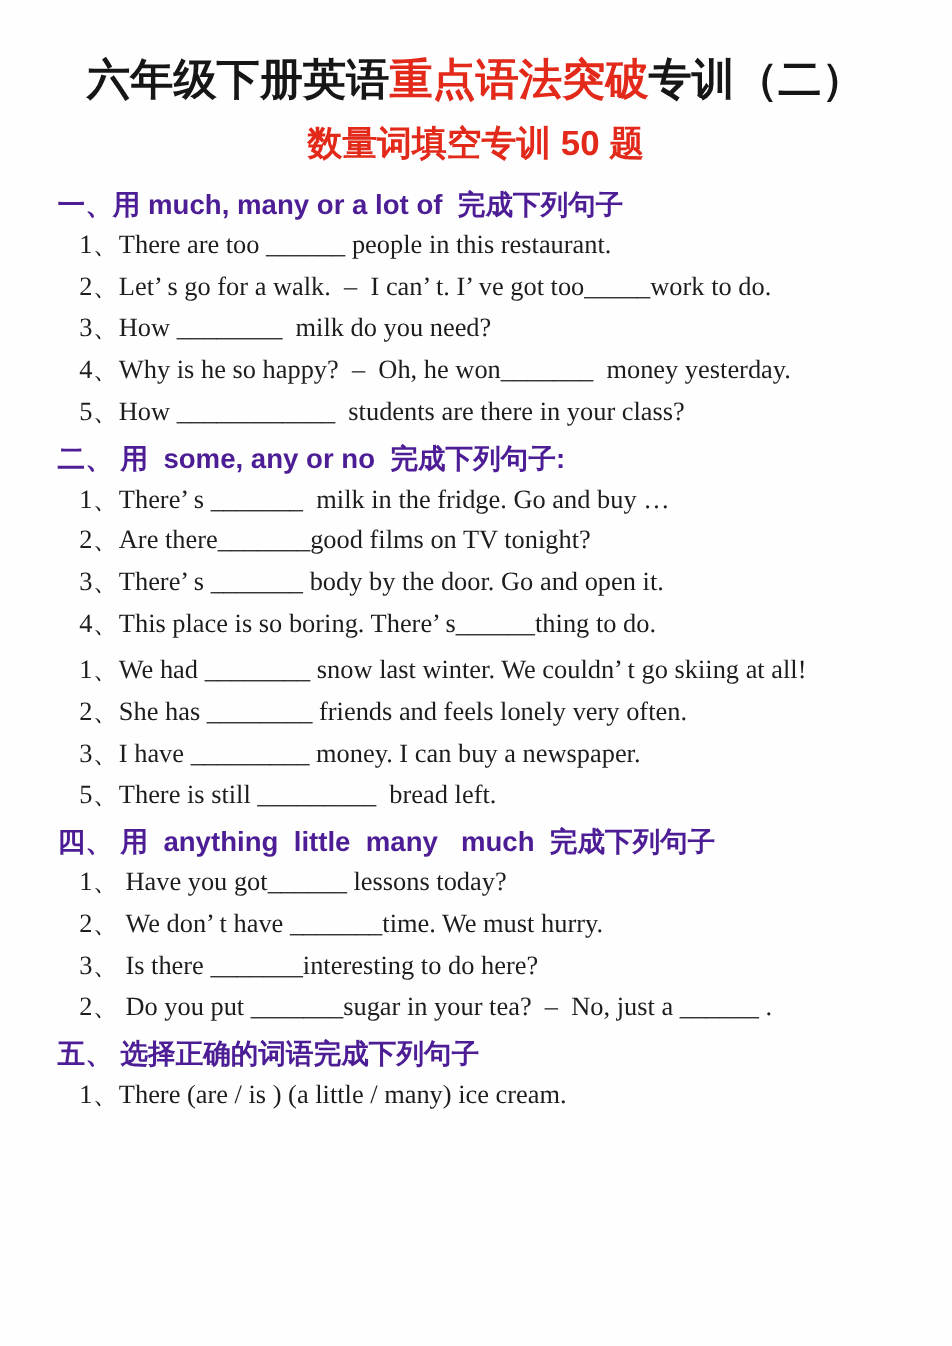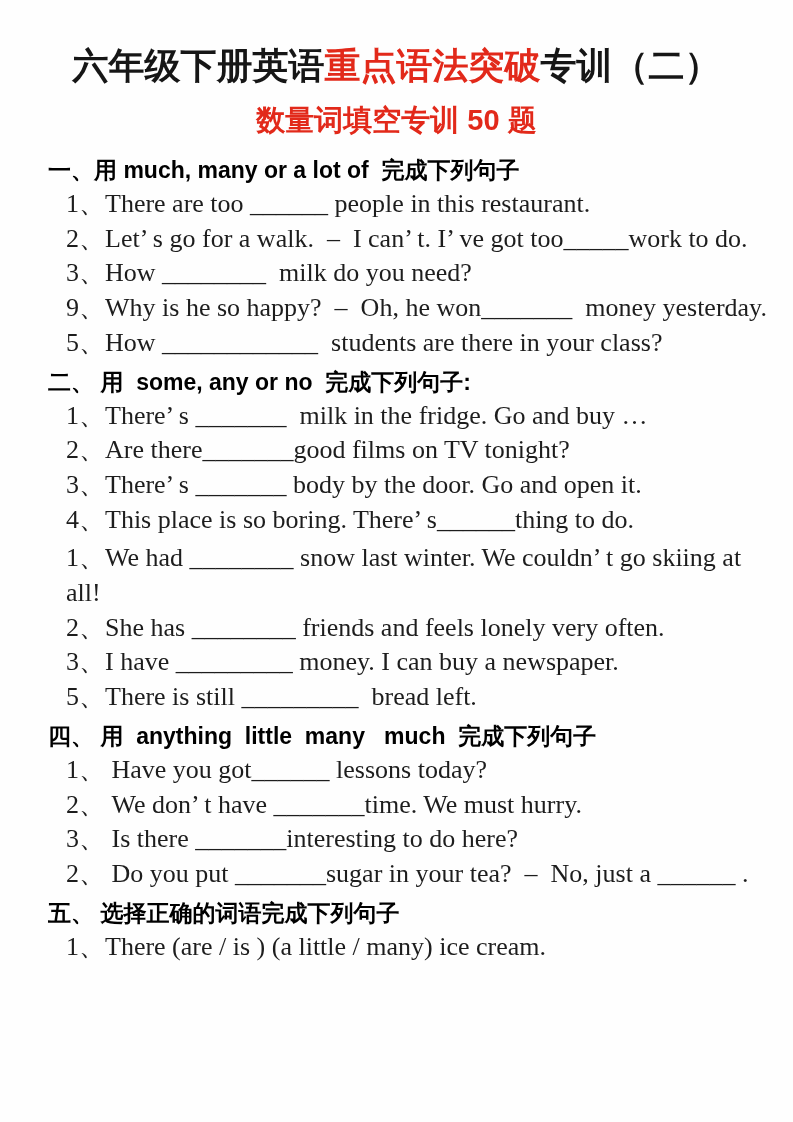--- a/index.html
+++ b/index.html
@@ -40,47 +40,47 @@
     margin-top:15px;
     padding-left:48px;
     padding-right:26px;
   }
   .sec{margin-top:4px;}
   .sec-heading{
     font-family:"Liberation Sans","DejaVu Sans",sans-serif;
     font-weight:900;
     font-size:23px;
     line-height:34px;
-    color:#000000;
+    color:#4c1d95;
     white-space:pre-wrap;
   }
   .sec-items{padding-left:18px;}
   .item{
-    font-size:26px;
+    font-size:22px;
     line-height:34.7px;
     color:#1d1d1d;
     white-space:pre-wrap;
   }
 </style>
 </head>
 <body>
 
 <div class="page">
   <h1 class="title"><span>六年级下册英语</span><span class="red">重点语法突破</span><span>专训（二）</span></h1>
 
   <h2 class="subtitle">数量词填空专训 50 题</h2>
 
   <div class="content" id="sections">
       <div class="sec">
         <div class="sec-heading">一、用 much, many or a lot of  完成下列句子</div>
         <div class="sec-items">
           <div class="item">1、There are too ______ people in this restaurant.</div>
           <div class="item">2、Let’ s go for a walk.  –  I can’ t. I’ ve got too_____work to do.</div>
           <div class="item">3、How ________  milk do you need?</div>
-          <div class="item">9、Why is he so happy?  –  Oh, he won_______  money yesterday.</div>
+          <div class="item">4、Why is he so happy?  –  Oh, he won_______  money yesterday.</div>
           <div class="item">5、How ____________  students are there in your class?</div>
         </div>
       </div>
       <div class="sec">
         <div class="sec-heading">二、 用  some, any or no  完成下列句子:</div>
         <div class="sec-items">
           <div class="item">1、There’ s _______  milk in the fridge. Go and buy …</div>
           <div class="item">2、Are there_______good films on TV tonight?</div>
           <div class="item">3、There’ s _______ body by the door. Go and open it.</div>
           <div class="item">4、This place is so boring. There’ s______thing to do.</div>

